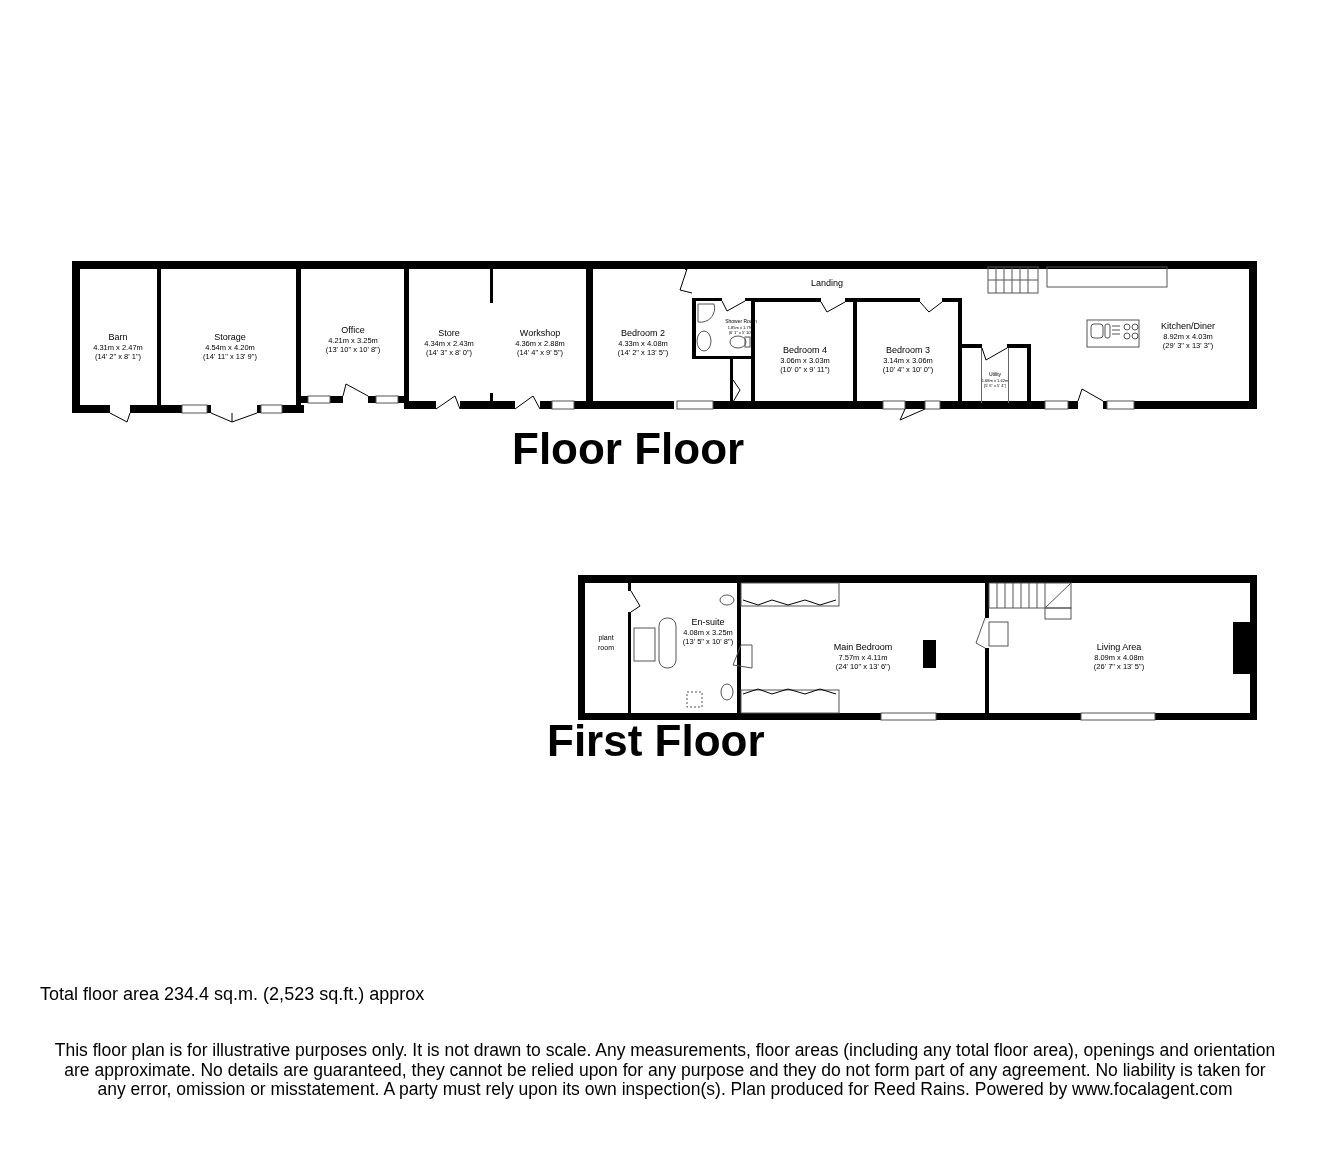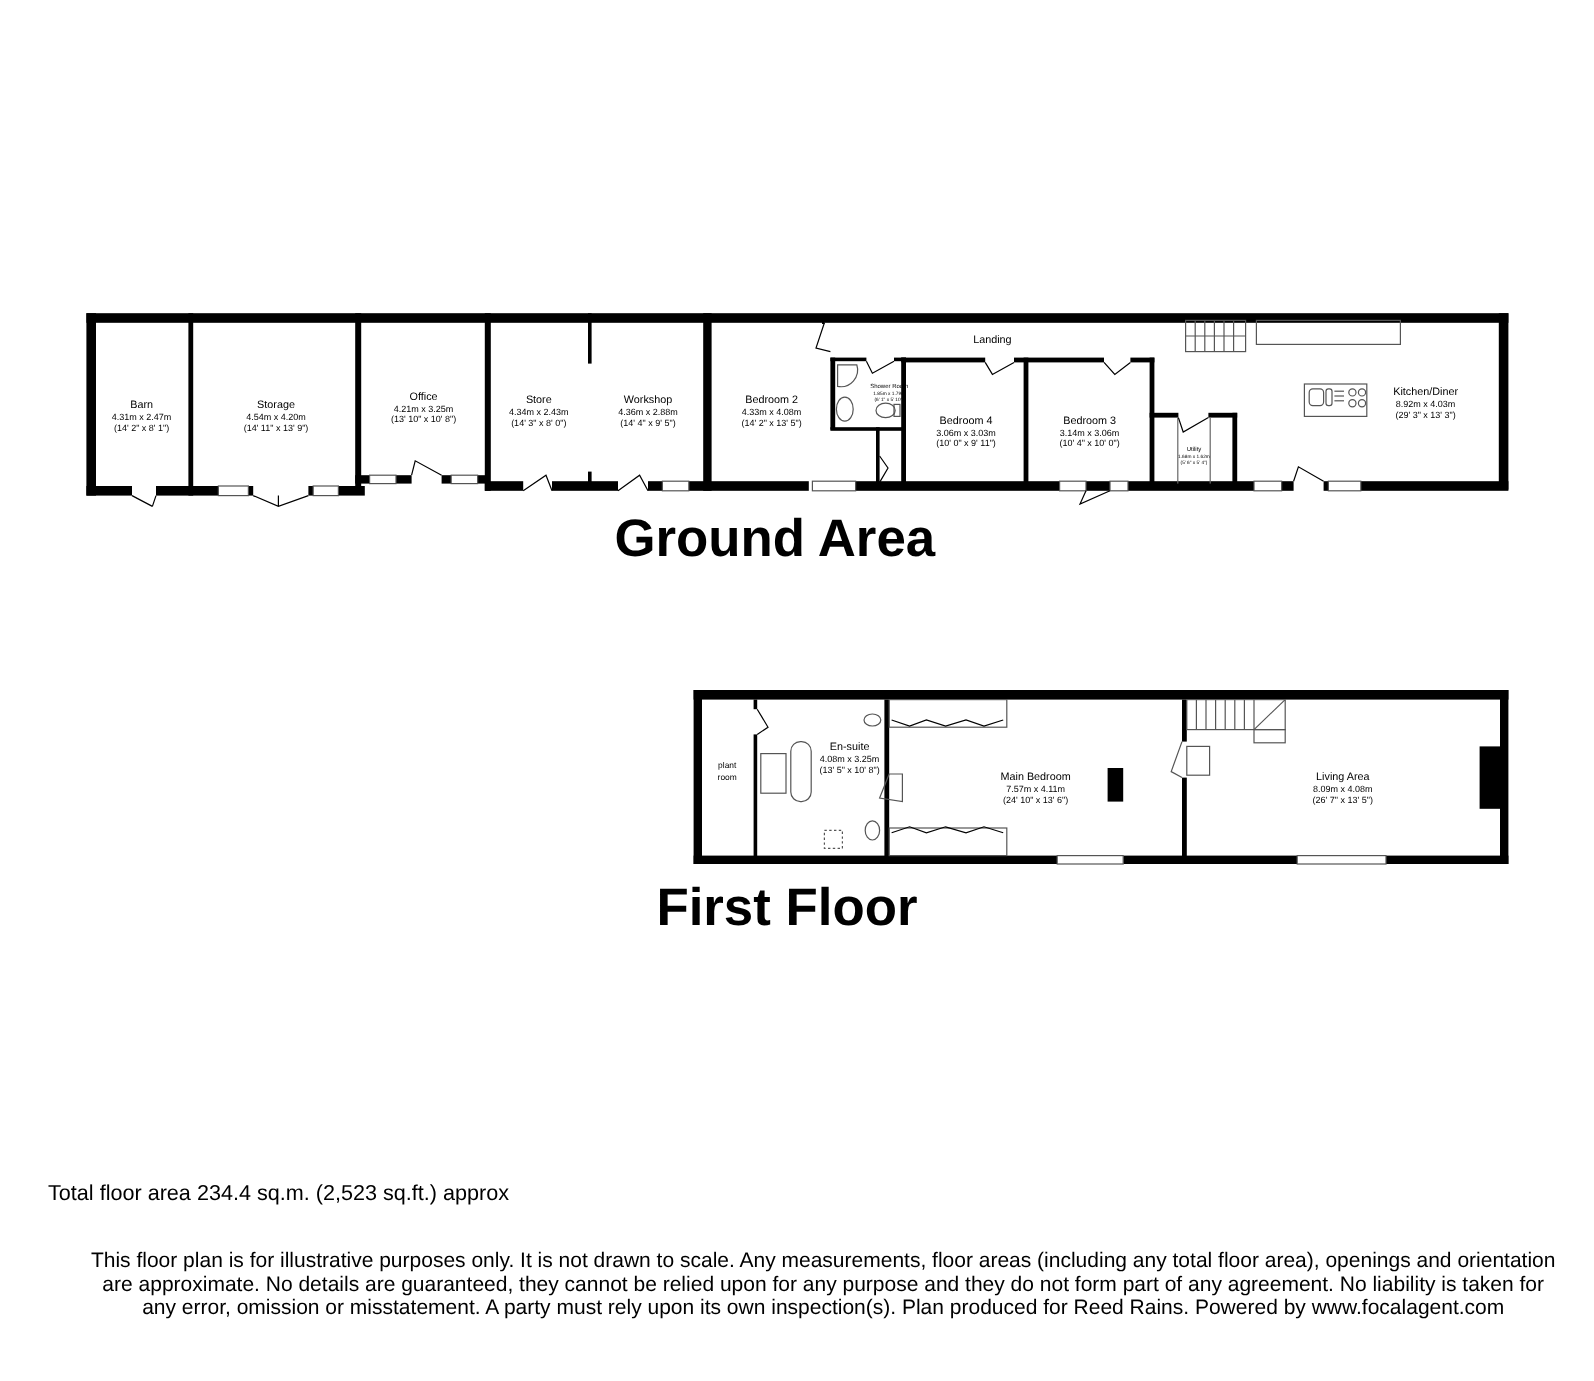--- a/index.html
+++ b/index.html
@@ -1,22 +1,22 @@
 <!DOCTYPE html>
 <html><head>
 <meta charset="utf-8">
 <style>
   html, body { margin: 0; padding: 0; background: #ffffff; }
   body { width: 1328px; height: 1151px; position: relative; overflow: hidden; font-family: "Liberation Sans", sans-serif; color: #000; }
   #plan { position: absolute; left: 0; top: 0; width: 1328px; height: 1151px; }
   .floor-title { position: absolute; font-family: "Liberation Sans", sans-serif; font-weight: bold; font-size: 44px; letter-spacing: 0px; }
   #gf-title { left: 512px; top: 424px; }
-  #ff-title { left: 547px; top: 732px; }
+  #ff-title { left: 547px; top: 716px; }
   #total-area { position: absolute; left: 40px; top: 984px; font-size: 18px; }
-  #disclaimer { position: absolute; left: 50px; top: 1041px; width: 1230px; text-align: center; font-size: 17.5px; line-height: 19.5px; margin-left: 21px; }
+  #disclaimer { position: absolute; left: 50px; top: 1041px; width: 1230px; text-align: center; font-size: 17.5px; line-height: 19.5px; }
   .room-name { font-family: "Liberation Sans", sans-serif; fill: #000; }
   .room-dim { font-family: "Liberation Sans", sans-serif; fill: #000; }
 </style>
 </head>
 <body>
 
 <svg id="plan" xmlns="http://www.w3.org/2000/svg" width="1328" height="1151" viewBox="0 0 1328 1151">
 
   <g fill="#000">
 
@@ -282,16 +282,16 @@
         <text x="863" y="669" text-anchor="middle" font-size="7.5" class="room-dim">(24' 10" x 13' 6")</text>
       </g>
       <g>
         <text x="1119" y="650" text-anchor="middle" font-size="9" class="room-name">Living Area</text>
         <text x="1119" y="660" text-anchor="middle" font-size="7.5" class="room-dim">8.09m x 4.08m</text>
         <text x="1119" y="669" text-anchor="middle" font-size="7.5" class="room-dim">(26' 7" x 13' 5")</text>
       </g>
     </g>
 </svg>
 
-<div id="gf-title" class="floor-title">Ground Area</div>
+<div id="gf-title" class="floor-title">Floor Floor</div>
 <div id="ff-title" class="floor-title">First Floor</div>
 <div id="total-area">Total floor area 234.4 sq.m. (2,523 sq.ft.) approx</div>
 <div id="disclaimer">This floor plan is for illustrative purposes only. It is not drawn to scale. Any measurements, floor areas (including any total floor area), openings and orientation are approximate. No details are guaranteed, they cannot be relied upon for any purpose and they do not form part of any agreement. No liability is taken for any error, omission or misstatement. A party must rely upon its own inspection(s). Plan produced for Reed Rains. Powered by www.focalagent.com</div>
 
 </body></html>

